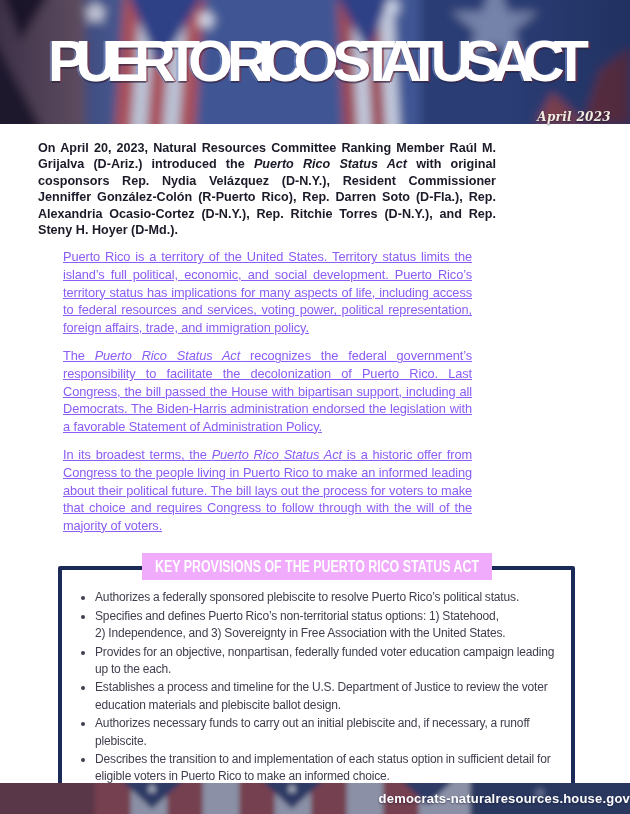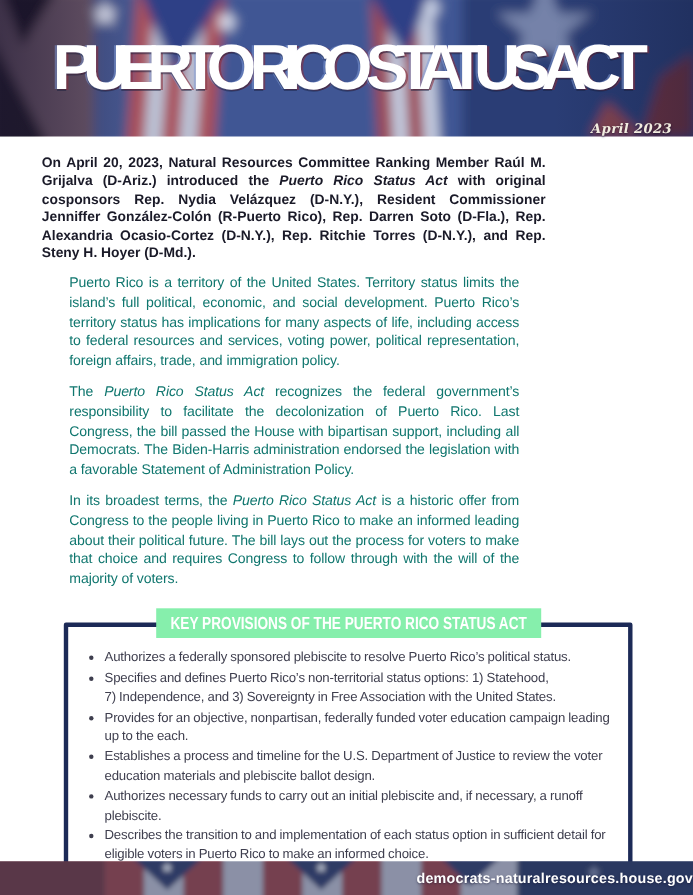--- a/index.html
+++ b/index.html
@@ -20,34 +20,34 @@
   
   .content{position:absolute;top:124px;left:0;width:534px;}
   .intro{
     margin:16px 38px 0 38px;
     font-weight:bold;font-size:12.6px;line-height:16.4px;
     text-align:justify;color:#1a1a28;
   }
   .paras{margin:10px 62px 0 63px;}
   .para{
     font-size:12.8px;line-height:17.6px;letter-spacing:-0.1px;
-    text-align:justify;color:#0f766e;margin:0 0 11px 0;
+    text-align:justify;color:#8b5cf6;margin:0 0 11px 0;text-decoration:underline;
   }
   .it{font-style:italic;}
   
   .kp-box{
     position:relative;box-sizing:border-box;
     margin:32px 0 0 58px;width:517px;
     border:4px solid #1c2a57;border-radius:2px;
     padding:19px 8px 6px 14px;
     background:#ffffff;
   }
   .kp-heading{
     position:absolute;top:-17px;left:50%;transform:translateX(-50%);
-    width:350px;height:27px;background:#86efac;
+    width:350px;height:27px;background:#f0abfc;
   }
   .kp-heading svg{display:block;width:350px;height:27px;}
   .kp-box ul{margin:0;padding:0 0 0 19px;}
   .kp-box li{
     font-size:12px;line-height:17.4px;letter-spacing:-0.15px;word-spacing:-0.3px;
     color:#3e3e4e;white-space:pre-line;margin:0 0 1px 0;
   }
   
   .footer{position:absolute;left:0;bottom:0;width:630px;height:31px;}
   .footer svg.bg{position:absolute;top:0;left:0;width:630px;height:31px;display:block;}
@@ -133,21 +133,21 @@
 
   <div class="kp-box">
     <div class="kp-heading">
       <svg viewBox="0 0 350 27">
         <text x="175" y="19" text-anchor="middle" textLength="324" lengthAdjust="spacingAndGlyphs" font-family="Liberation Sans, sans-serif" font-weight="bold" font-size="16" fill="#ffffff">KEY PROVISIONS OF THE PUERTO RICO STATUS ACT</text>
       </svg>
     </div>
     <ul>
       <li>Authorizes a federally sponsored plebiscite to resolve Puerto Rico’s political status.</li>
       <li>Specifies and defines Puerto Rico’s non-territorial status options: 1) Statehood,
-7) Independence, and 3) Sovereignty in Free Association with the United States.</li>
+2) Independence, and 3) Sovereignty in Free Association with the United States.</li>
       <li>Provides for an objective, nonpartisan, federally funded voter education campaign leading up to the each.</li>
       <li>Establishes a process and timeline for the U.S. Department of Justice to review the voter education materials and plebiscite ballot design.</li>
       <li>Authorizes necessary funds to carry out an initial plebiscite and, if necessary, a runoff plebiscite.</li>
       <li>Describes the transition to and implementation of each status option in sufficient detail for eligible voters in Puerto Rico to make an informed choice.</li>
       <li>Ensures representation of the option that is chosen by a majority of valid votes cast.</li>
     </ul>
   </div>
 </div>
 
 <div class="footer">

